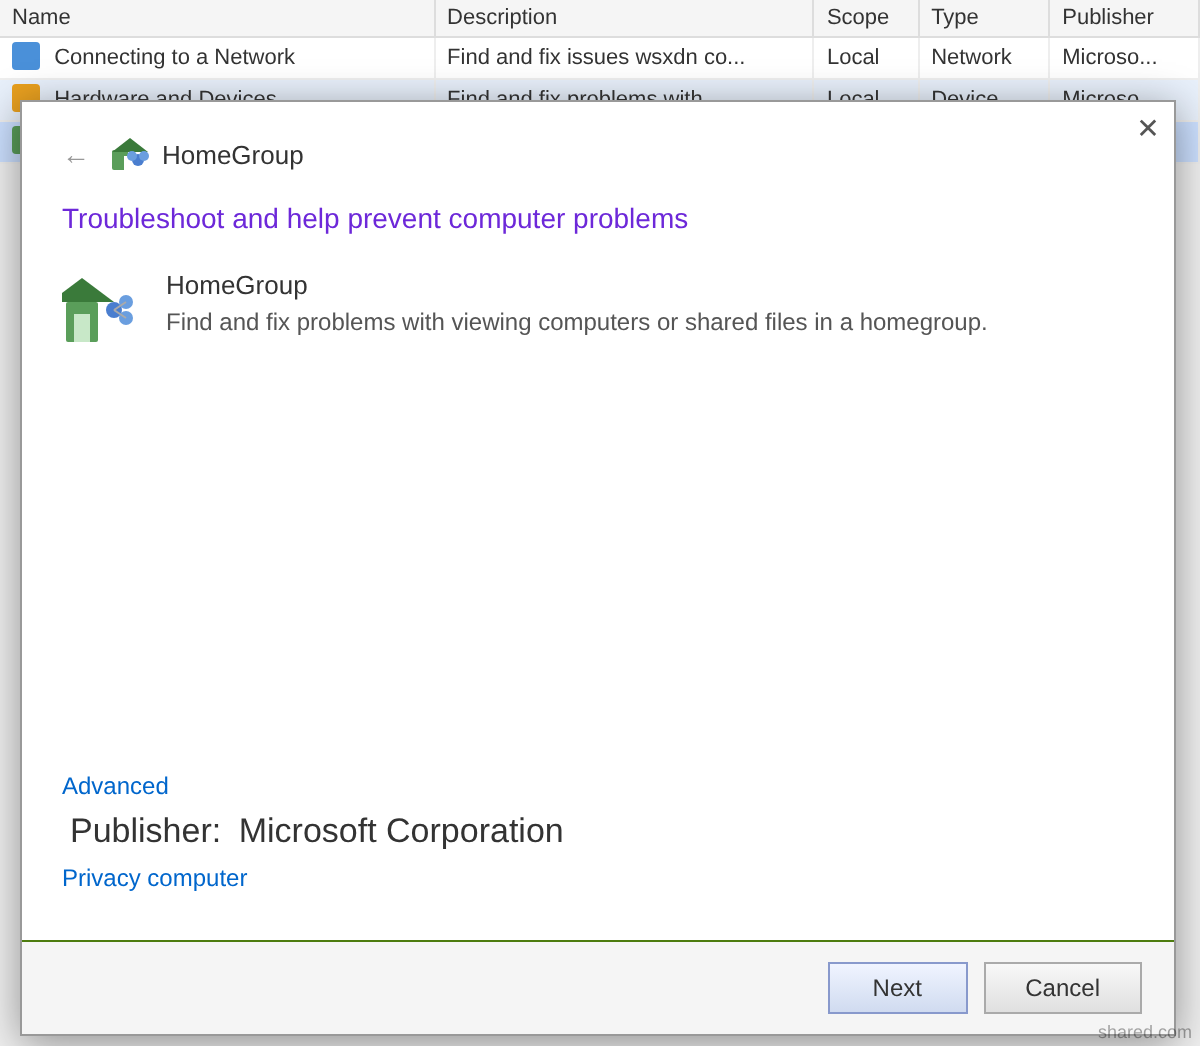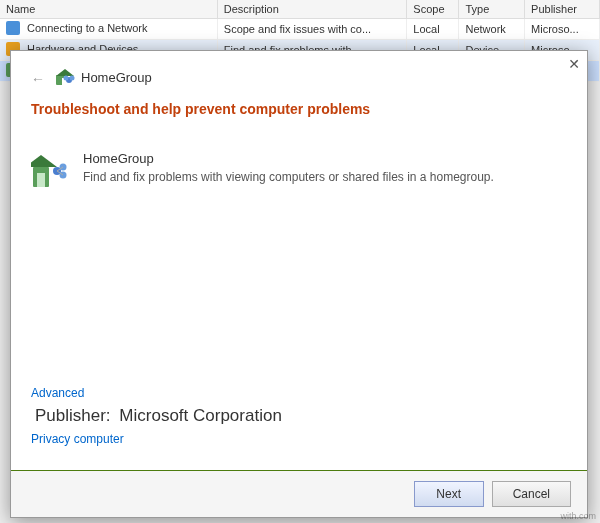--- a/index.html
+++ b/index.html
@@ -118,24 +118,24 @@
       display: inline-flex;
       align-items: center;
       justify-content: center;
     }
     .nav-title {
       font-size: 13px;
       color: #333;
     }
 
     .troubleshoot-heading {
-      color: #c2410c;
+      color: #6d28d9;
       font-size: 14px;
-      font-weight: bold;
-      margin-bottom: 34px;
+      font-weight: normal;
+      margin-bottom: 18px;
     }
 
     .tool-item {
       display: flex;
       align-items: flex-start;
       margin-bottom: 12px;
     }
     .tool-item-icon {
       width: 40px;
       height: 40px;
@@ -221,21 +221,21 @@
       <th style="width:70px">Type</th>
       <th style="width:80px">Publisher</th>
     </tr>
   </thead>
   <tbody>
     <tr>
       <td>
         <span class="row-icon icon-network"></span>
         <span>Connecting to a Network</span>
       </td>
-      <td>Scope and fix issues with co...</td>
+      <td>Find and fix issues wsxdn co...</td>
       <td>Local</td>
       <td>Network</td>
       <td>Microso...</td>
     </tr>
     <tr>
       <td>
         <span class="row-icon icon-hardware"></span>
         <span>Hardware and Devices</span>
       </td>
       <td>Find and fix problems with...</td>
@@ -312,13 +312,13 @@
       <a class="link">Privacy computer</a>
     </div>
   </div>
 
   <div class="dialog-footer">
     <button class="btn btn-next">Next</button>
     <button class="btn">Cancel</button>
   </div>
 </div>
 
-<div class="watermark">with.com</div>
+<div class="watermark">shared.com</div>
 
 </body></html>

